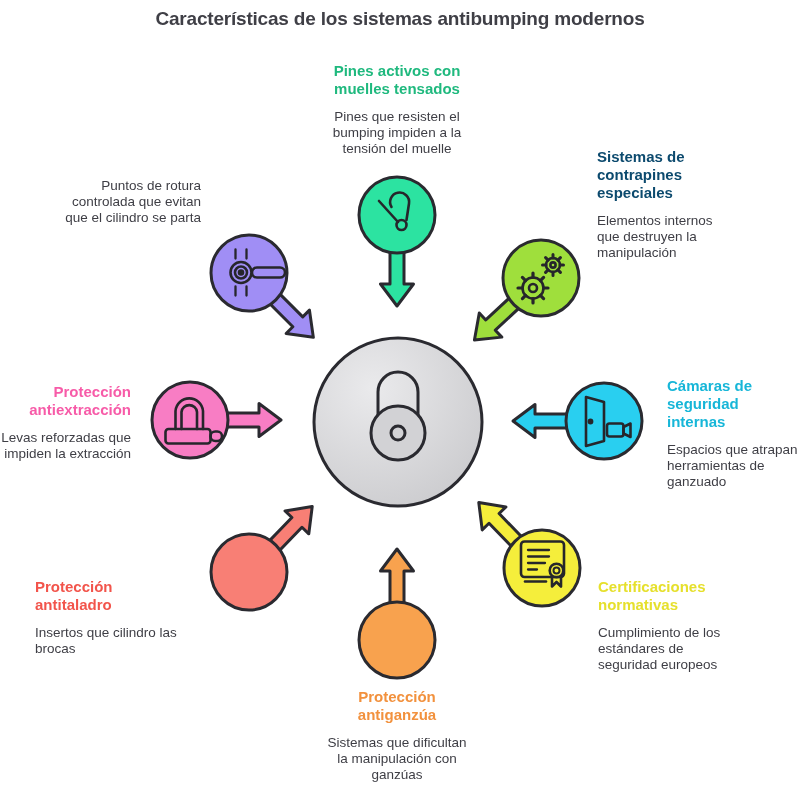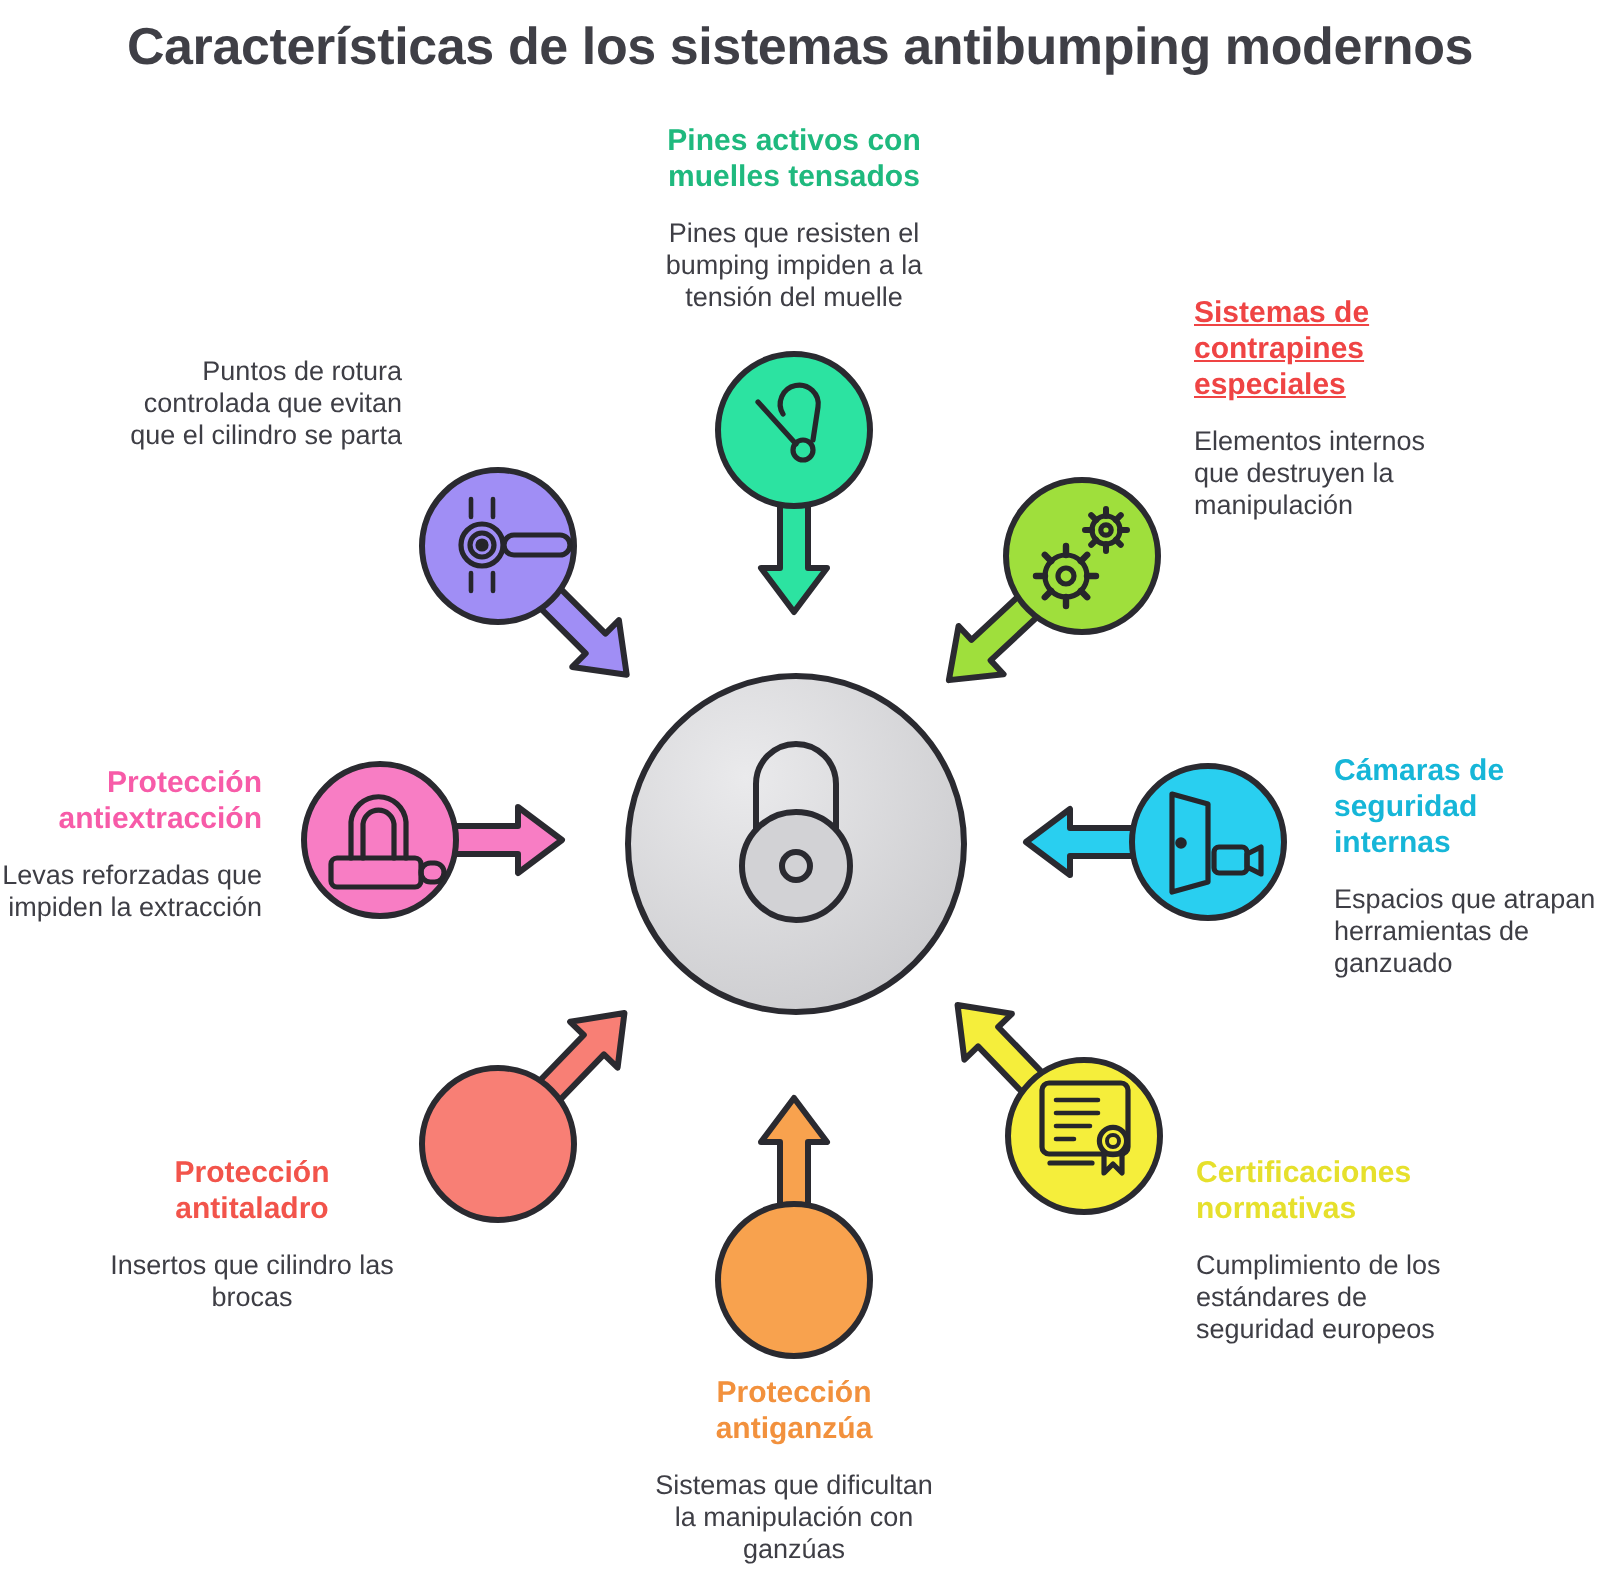--- a/index.html
+++ b/index.html
@@ -3,32 +3,32 @@
 <meta charset="utf-8">
 <style>
   html,body{margin:0;padding:0;}
   body{
     width:800px;height:792px;background:#ffffff;overflow:hidden;position:relative;
     font-family:"Liberation Sans","DejaVu Sans",sans-serif;
   }
   .stage{position:absolute;inset:0;width:800px;height:792px;}
   .title{
     position:absolute;top:8px;left:0;width:800px;text-align:center;
-    font-size:26px;font-weight:700;color:#3F3F46;letter-spacing:-0.2px;
+    font-size:19px;font-weight:700;color:#3F3F46;letter-spacing:-0.2px;
   }
   svg.diagram{position:absolute;left:0;top:0;}
   .txt{position:absolute;}
   .txt .h{font-size:15px;font-weight:700;line-height:1.2;}
   .txt .d{font-size:13.5px;line-height:1.2;color:#3E3E45;margin-top:11px;}
   .pos-top{left:321px;top:62px;width:152px;text-align:center;}
   .pos-topright{left:597px;top:148px;width:125px;text-align:left;}
   .pos-right{left:667px;top:377px;width:133px;text-align:left;}
   .pos-bottomright{left:598px;top:578px;width:133px;text-align:left;}
   .pos-bottom{left:321px;top:688px;width:152px;text-align:center;}
-  .pos-bottomleft{left:51px;top:578px;width:150px;text-align:center;}
+  .pos-bottomleft{left:35px;top:578px;width:150px;text-align:left;}
   .pos-left{left:0px;top:383px;width:131px;text-align:right;}
   .pos-topleft{left:55px;top:167px;width:146px;text-align:right;}
   .pos-topleft .h{padding-left:36px;}
 </style>
 </head>
 <body>
 
 <div class="stage">
 
   <div class="title">Características de los sistemas antibumping modernos</div>
@@ -138,21 +138,21 @@
       <rect x="252" y="267.5" width="33" height="10" rx="5"></rect>
     </g>
   </svg>
 
   <div class="txt pos-top">
     <div class="h" style="color: rgb(31, 185, 126); text-align: center;">Pines activos con muelles tensados</div>
     <div class="d">Pines que resisten el bumping impiden a la tensión del muelle</div>
   </div>
 
   <div class="txt pos-topright">
-    <div class="h" style="color: #ef4444; text-decoration: underline;">Sistemas de contrapines especiales</div>
+    <div class="h" style="color: #0c4a6e;">Sistemas de contrapines especiales</div>
     <div class="d">Elementos internos que destruyen la manipulación</div>
   </div>
 
   <div class="txt pos-right">
     <div class="h" style="color: rgb(22, 182, 216);">Cámaras de seguridad internas</div>
     <div class="d">Espacios que atrapan herramientas de ganzuado</div>
   </div>
 
   <div class="txt pos-bottomright">
     <div class="h" style="color: rgb(230, 224, 44);">Certificaciones normativas</div>

